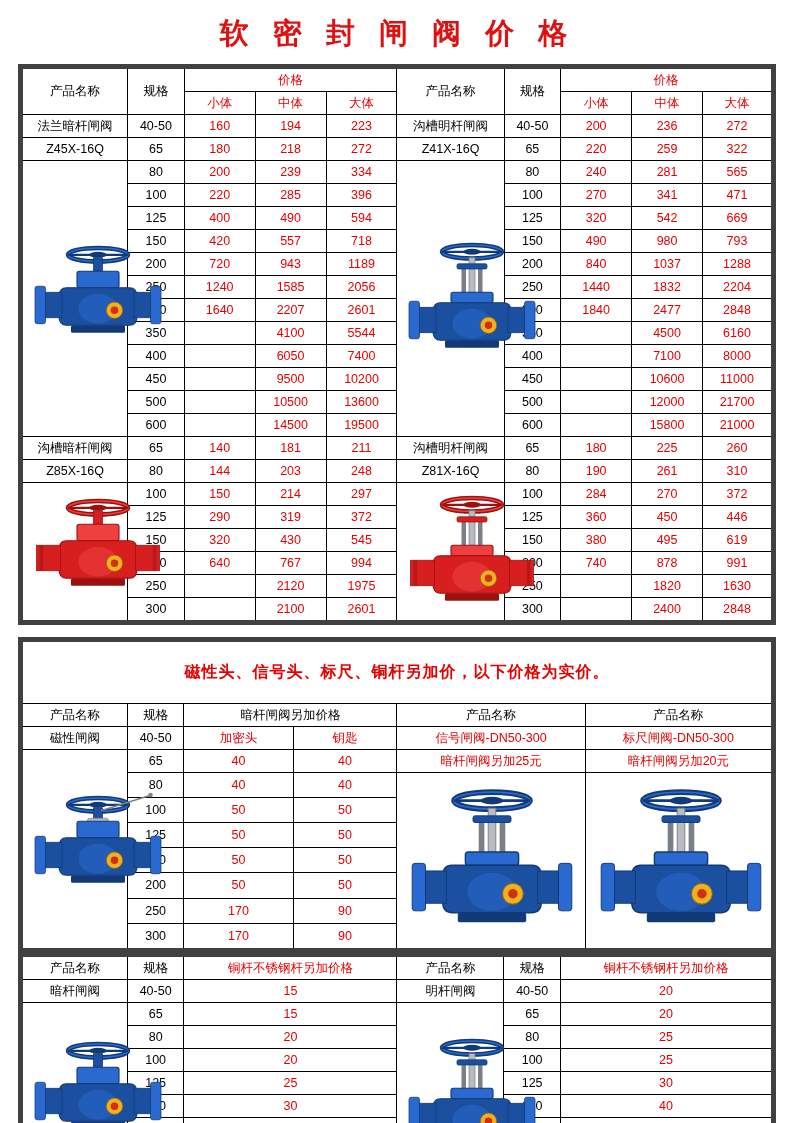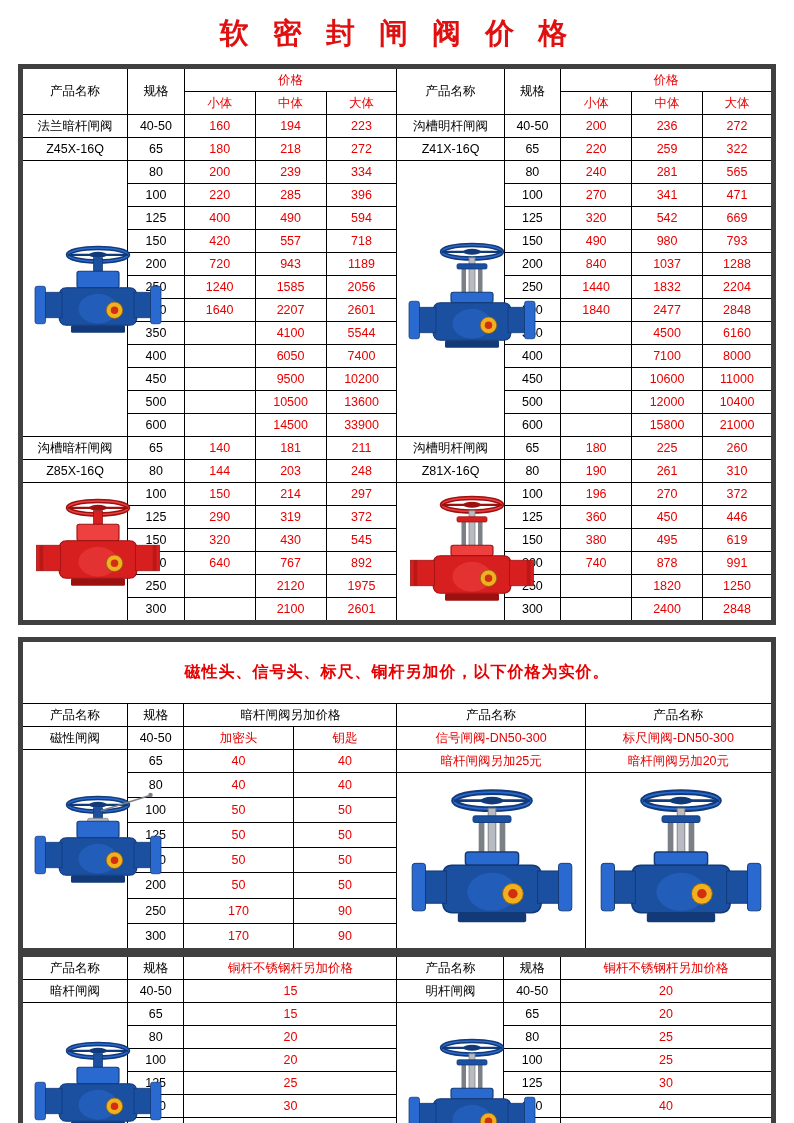--- a/index.html
+++ b/index.html
@@ -257,27 +257,27 @@
           <td class="red">11000</td>
         </tr>
         <tr>
           <td class="">500</td>
           <td class="red"></td>
           <td class="red">10500</td>
           <td class="red">13600</td>
           <td class="">500</td>
           <td class="red"></td>
           <td class="red">12000</td>
-          <td class="red">10400</td>
+          <td class="red">21700</td>
         </tr>
         <tr>
           <td class="">600</td>
           <td class="red"></td>
           <td class="red">14500</td>
-          <td class="red">33900</td>
+          <td class="red">19500</td>
           <td class="">600</td>
           <td class="red"></td>
           <td class="red">15800</td>
           <td class="red">21000</td>
         </tr>
         <tr>
           <td>沟槽暗杆闸阀</td>
           <td class="">65</td>
           <td class="red">140</td>
           <td class="red">181</td>
@@ -340,21 +340,21 @@
               <rect x="18" y="96" width="32" height="34" fill="#d81f1f" stroke="#9c1010"></rect>
               <rect x="150" y="96" width="32" height="34" fill="#d81f1f" stroke="#9c1010"></rect>
               <rect x="22" y="96" width="5" height="34" fill="#9c1010" opacity=".5"></rect>
               <rect x="173" y="96" width="5" height="34" fill="#9c1010" opacity=".5"></rect>
               <circle cx="122" cy="120" r="11" fill="#f0b020" stroke="#8a6010"></circle>
               <circle cx="122" cy="120" r="5" fill="#d03010"></circle>
               <rect x="64" y="140" width="72" height="10" rx="2" fill="#9c1010"></rect>
             </svg>
           </td>
           <td class="">100</td>
-          <td class="red">196</td>
+          <td class="red">284</td>
           <td class="red">270</td>
           <td class="red">372</td>
         </tr>
         <tr>
           <td class="">125</td>
           <td class="red">290</td>
           <td class="red">319</td>
           <td class="red">372</td>
           <td class="">125</td>
           <td class="red">360</td>
@@ -368,35 +368,35 @@
           <td class="red">545</td>
           <td class="">150</td>
           <td class="red">380</td>
           <td class="red">495</td>
           <td class="red">619</td>
         </tr>
         <tr>
           <td class="">200</td>
           <td class="red">640</td>
           <td class="red">767</td>
-          <td class="red">892</td>
+          <td class="red">994</td>
           <td class="">200</td>
           <td class="red">740</td>
           <td class="red">878</td>
           <td class="red">991</td>
         </tr>
         <tr>
           <td class="">250</td>
           <td class="red"></td>
           <td class="red">2120</td>
           <td class="red">1975</td>
           <td class="">250</td>
           <td class="red"></td>
           <td class="red">1820</td>
-          <td class="red">1250</td>
+          <td class="red">1630</td>
         </tr>
         <tr>
           <td class="">300</td>
           <td class="red"></td>
           <td class="red">2100</td>
           <td class="red">2601</td>
           <td class="">300</td>
           <td class="red"></td>
           <td class="red">2400</td>
           <td class="red">2848</td>

